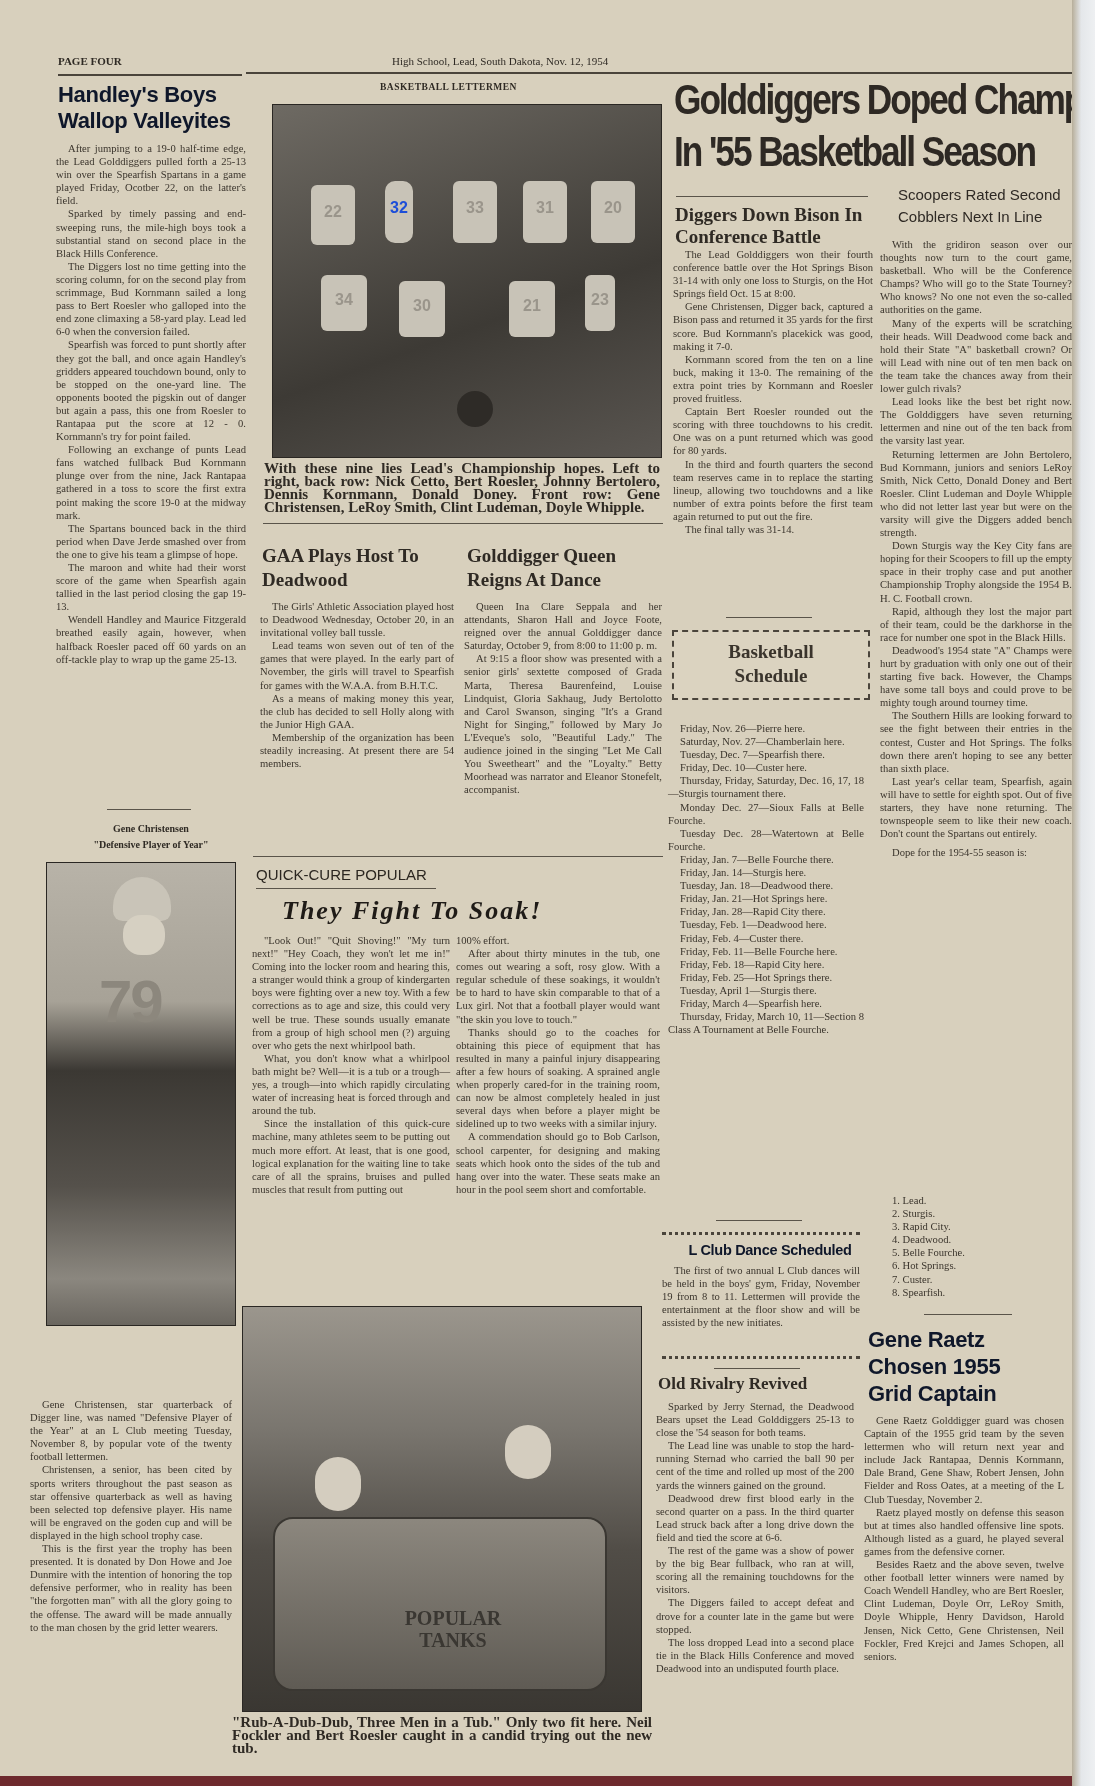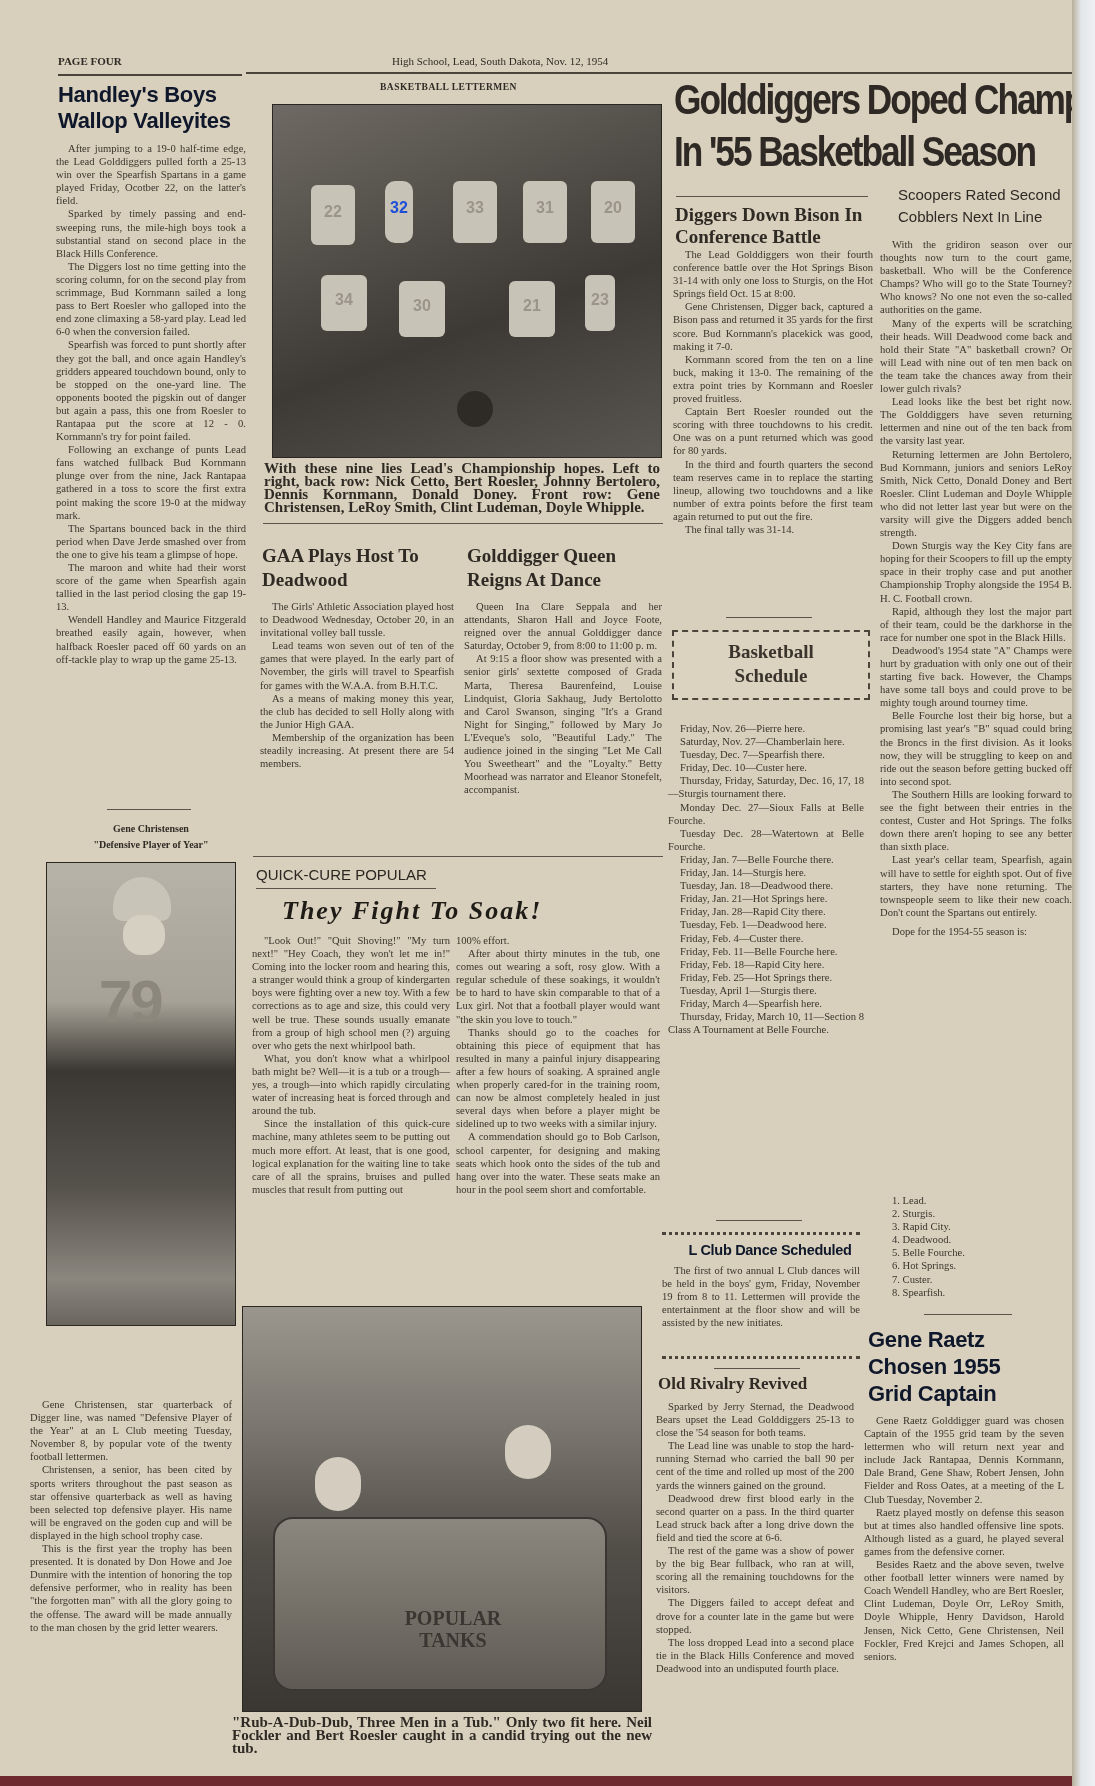--- a/index.html
+++ b/index.html
@@ -172,21 +172,20 @@
   <div class="abs" style="left:898px;top:186px;width:180px;white-space:nowrap;font-family:'Liberation Sans',sans-serif;font-size:15px;color:#2e2924;">Scoopers Rated Second</div>
   <div class="abs" style="left:898px;top:208px;width:180px;white-space:nowrap;font-family:'Liberation Sans',sans-serif;font-size:15px;color:#2e2924;">Cobblers Next In Line</div>
   <div class="abs body-text" style="left:880px;top:238px;width:192px;overflow:hidden;">
     <p>With the gridiron season over our thoughts now turn to the court game, basketball. Who will be the Conference Champs? Who will go to the State Tourney? Who knows? No one not even the so-called authorities on the game.</p>
     <p>Many of the experts will be scratching their heads. Will Deadwood come back and hold their State "A" basketball crown? Or will Lead with nine out of ten men back on the team take the chances away from their lower gulch rivals?</p>
     <p>Lead looks like the best bet right now. The Golddiggers have seven returning lettermen and nine out of the ten back from the varsity last year.</p>
     <p>Returning lettermen are John Bertolero, Bud Kornmann, juniors and seniors LeRoy Smith, Nick Cetto, Donald Doney and Bert Roesler. Clint Ludeman and Doyle Whipple who did not letter last year but were on the varsity will give the Diggers added bench strength.</p>
     <p>Down Sturgis way the Key City fans are hoping for their Scoopers to fill up the empty space in their trophy case and put another Championship Trophy alongside the 1954 B. H. C. Football crown.</p>
     <p>Rapid, although they lost the major part of their team, could be the darkhorse in the race for number one spot in the Black Hills.</p>
     <p>Deadwood's 1954 state "A" Champs were hurt by graduation with only one out of their starting five back. However, the Champs have some tall boys and could prove to be mighty tough around tourney time.</p>
-    <p>Belle Fourche lost their big horse, but a promising last year's "B" squad could bring the Broncs in the first division. As it looks now, they will be struggling to keep on and ride out the season before getting bucked off into second spot.</p>
     <p>The Southern Hills are looking forward to see the fight between their entries in the contest, Custer and Hot Springs. The folks down there aren't hoping to see any better than sixth place.</p>
     <p>Last year's cellar team, Spearfish, again will have to settle for eighth spot. Out of five starters, they have none returning. The townspeople seem to like their new coach. Don't count the Spartans out entirely.</p>
     <p style="margin-top:6px;">Dope for the 1954-55 season is:</p>
   </div>
   <div class="abs body-text" style="left:892px;top:1194px;width:160px;text-align:left;">
     <div>1. Lead.</div>
     <div>2. Sturgis.</div>
     <div>3. Rapid City.</div>
     <div>4. Deadwood.</div>
     <div>5. Belle Fourche.</div>

